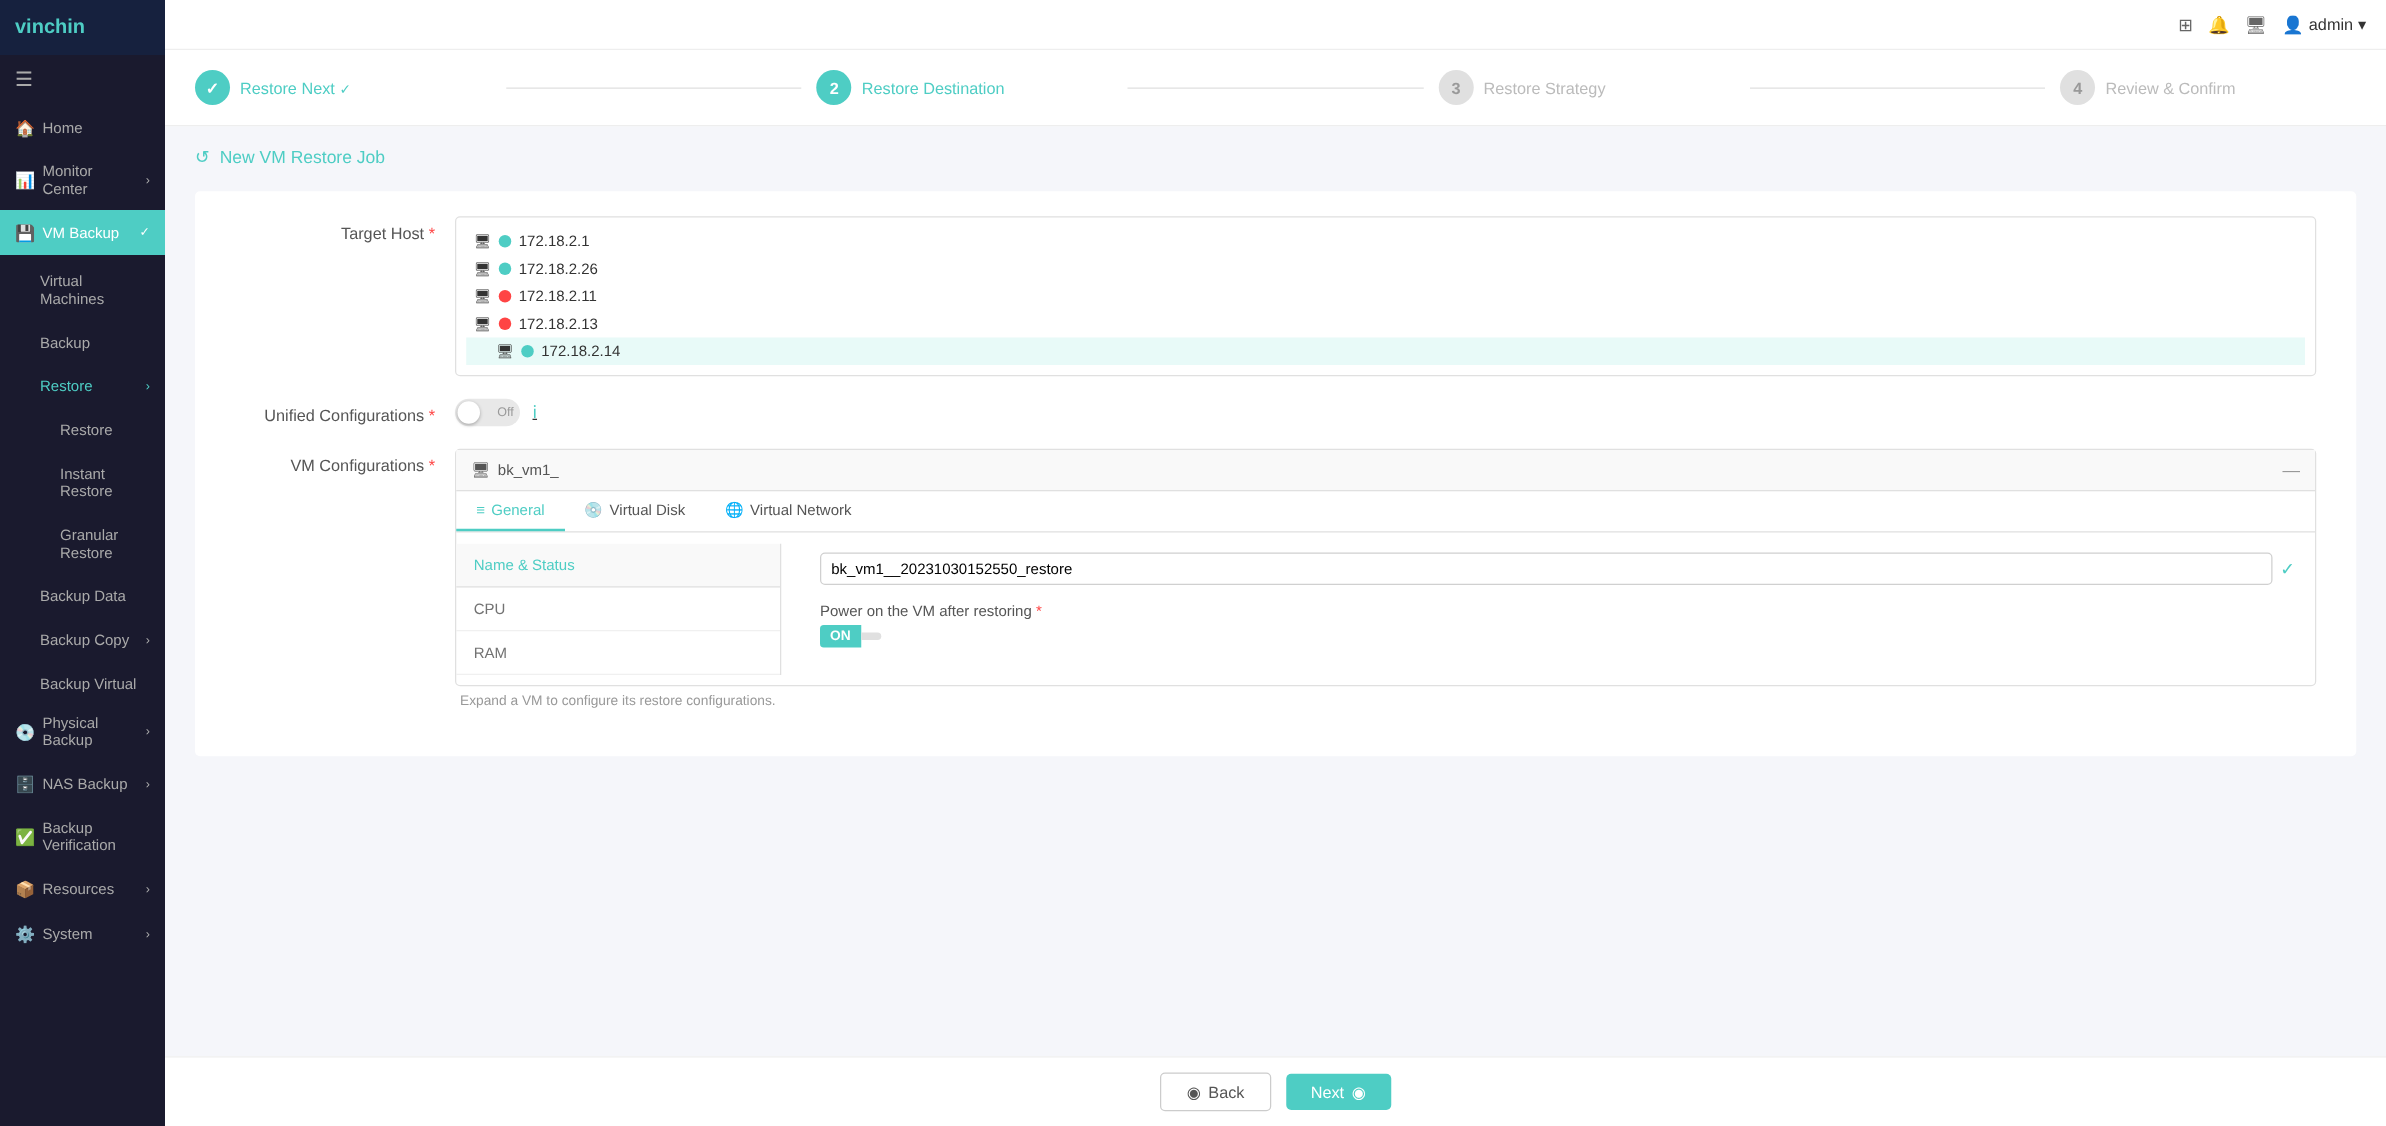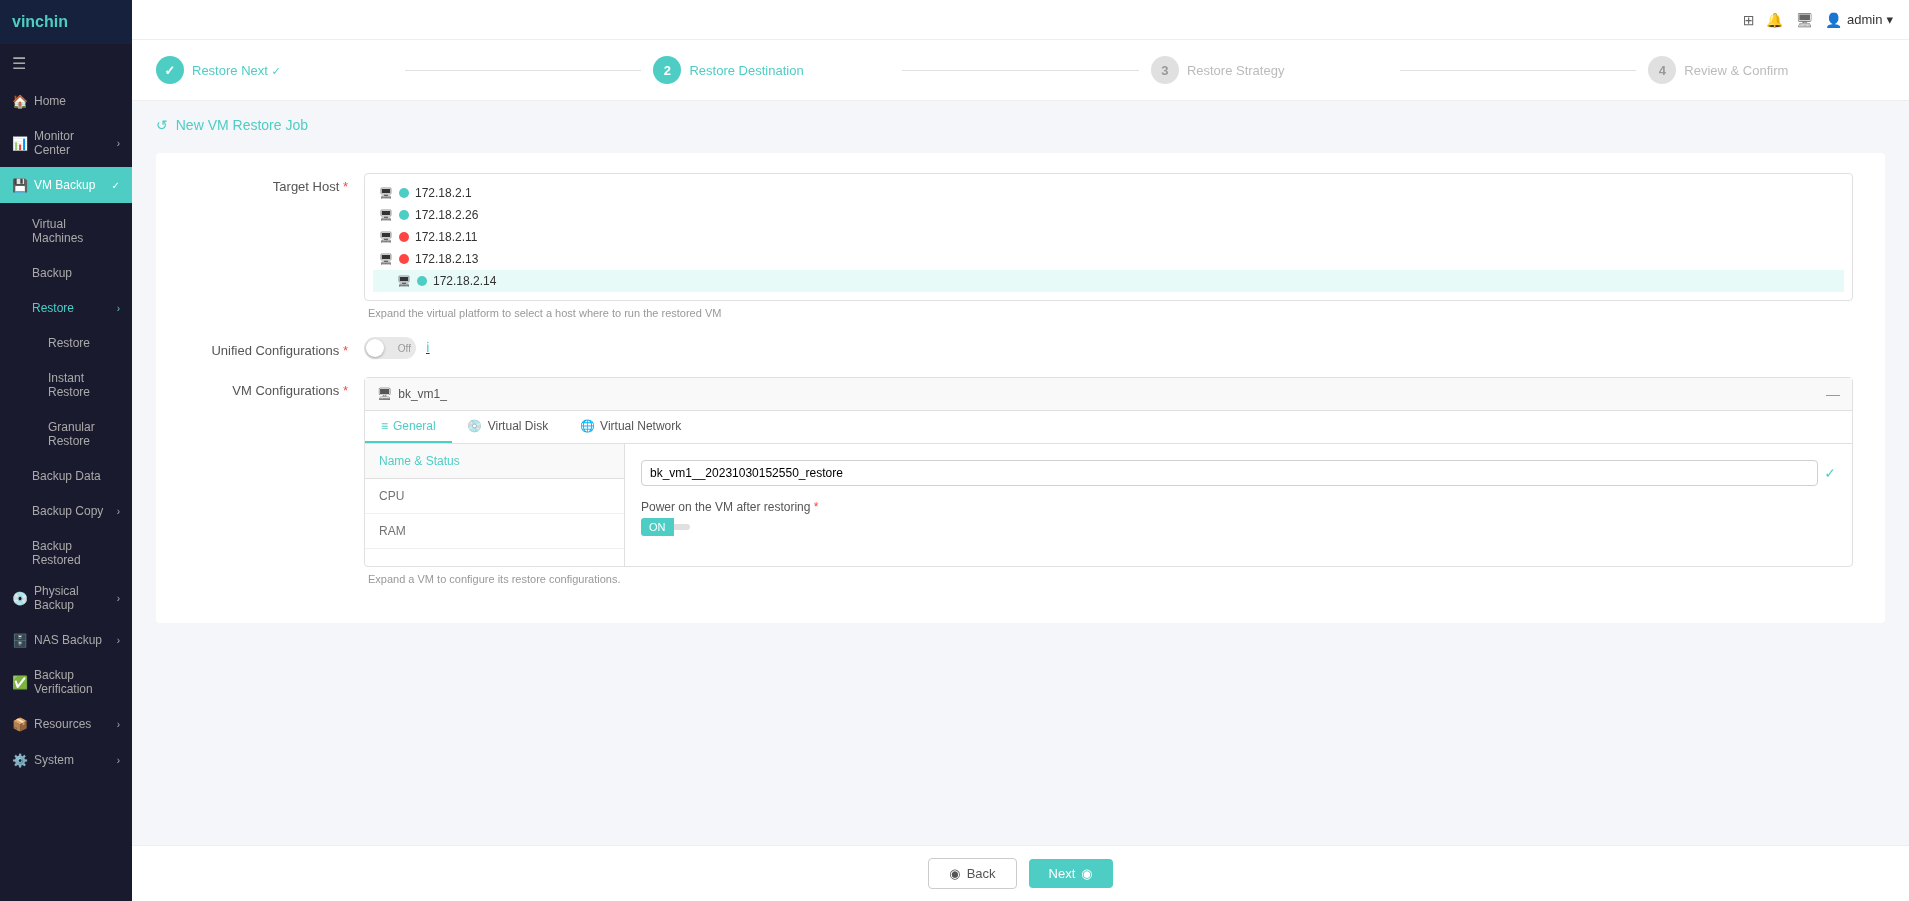--- a/index.html
+++ b/index.html
@@ -59,32 +59,32 @@
     .info-icon { color: #4ecdc4; cursor: pointer; font-size: 14px; margin-left: 4px; }
 
     
     .vm-config-box { border: 1px solid #e0e0e0; border-radius: 4px; background: #fff; }
     .vm-config-header { display: flex; align-items: center; justify-content: space-between; padding: 8px 12px; background: #f9f9f9; border-bottom: 1px solid #e0e0e0; }
     .vm-config-title { font-size: 12px; color: #555; display: flex; align-items: center; gap: 6px; }
     .vm-config-close { cursor: pointer; color: #999; font-size: 14px; }
     .vm-tabs { display: flex; border-bottom: 1px solid #e0e0e0; }
     .vm-tab { padding: 8px 16px; font-size: 12px; cursor: pointer; color: #555; border-bottom: 2px solid transparent; display: flex; align-items: center; gap: 5px; }
     .vm-tab.active { color: #4ecdc4; border-bottom-color: #4ecdc4; }
-    .vm-content { display: flex; gap: 0; }
+    .vm-content { display: flex; gap: 15px; align-items: center; }
     .vm-left { width: 260px; border-right: 1px solid #e0e0e0; }
     .vm-section-header { padding: 10px 14px; background: #f9f9f9; border-bottom: 1px solid #e0e0e0; font-size: 12px; color: #4ecdc4; font-weight: 500; }
     .vm-config-row { padding: 10px 14px; border-bottom: 1px solid #f0f0f0; font-size: 12px; color: #737373; cursor: pointer; }
     .vm-right { flex: 1; padding: 16px; }
     .vm-field-row { margin-bottom: 14px; }
     .vm-field-label { font-size: 12px; color: #555; margin-bottom: 4px; }
     .vm-field-label .required { color: #f44; }
     .vm-field-input { display: flex; align-items: center; gap: 6px; }
     .vm-field-input input { border: 1px solid #d0d0d0; border-radius: 4px; padding: 5px 8px; font-size: 12px; width: 100%; }
     .input-check { color: #4ecdc4; font-size: 14px; }
-    .power-toggle { display: flex; align-items: center; }
+    .power-toggle { display: flex; align-items: center; font-weight: bold; }
     .power-on { background: #4ecdc4; color: #fff; padding: 3px 8px; border-radius: 3px 0 0 3px; font-size: 11px; }
     .power-off { background: #e0e0e0; color: #999; padding: 3px 8px; border-radius: 0 3px 3px 0; font-size: 11px; }
 
     
     .footer { background: #fff; border-top: 1px solid #eee; padding: 12px 24px; display: flex; align-items: center; justify-content: center; gap: 12px; }
     .btn-back { background: #fff; border: 1px solid #ccc; color: #555; padding: 7px 20px; border-radius: 4px; cursor: pointer; font-size: 13px; display: flex; align-items: center; gap: 6px; }
     .btn-next { background: #4ecdc4; border: none; color: #fff; padding: 7px 20px; border-radius: 4px; cursor: pointer; font-size: 13px; display: flex; align-items: center; gap: 6px; }
   </style>
 </head>
 <body>
@@ -138,21 +138,21 @@
         </div>
       </div>
       <div class="sidebar-item">
         <span>Backup Data</span>
       </div>
       <div class="sidebar-item">
         <span>Backup Copy</span>
         <span class="sidebar-chevron">›</span>
       </div>
       <div class="sidebar-item">
-        <span>Backup Restored</span>
+        <span>Backup Virtual</span>
       </div>
     </div>
 
     <div class="sidebar-item">
       <span class="sidebar-icon">💿</span>
       <span>Physical Backup</span>
       <span class="sidebar-chevron">›</span>
     </div>
 
     <div class="sidebar-item">
@@ -264,21 +264,20 @@
               <span class="host-icon">🖥</span>
               <span class="host-status red"></span>
               <span>172.18.2.13</span>
             </div>
             <div class="host-item selected" style="padding-left:24px;">
               <span class="host-icon">🖥</span>
               <span class="host-status green"></span>
               <span>172.18.2.14</span>
             </div>
           </div>
-          <div class="expand-hint">Expand the virtual platform to select a host where to run the restored VM</div>
         </div>
       </div>
 
       <div class="form-row">
         <div class="form-label">
           <span>Unified Configurations</span>
           <span class="required"> *</span>
         </div>
         <div class="form-control">
           <div class="toggle-wrap">

